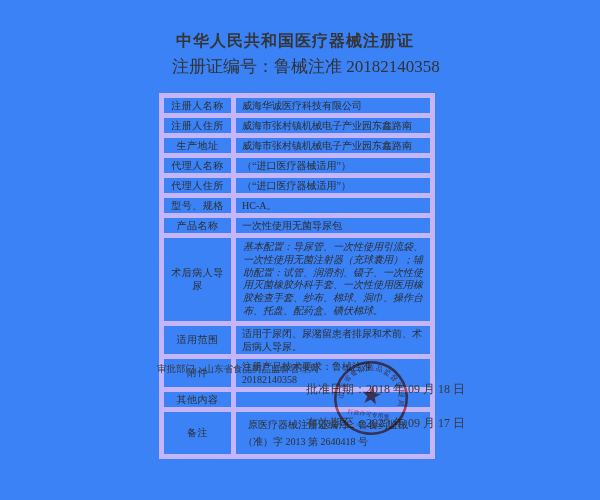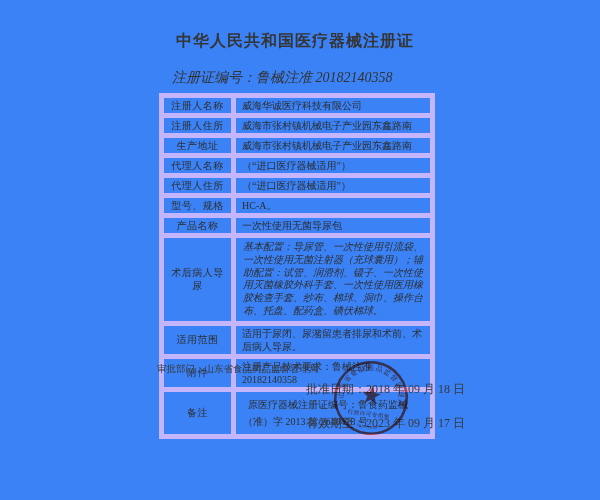--- a/index.html
+++ b/index.html
@@ -8,21 +8,21 @@
     position:relative; width:600px; height:500px; background:#3b82f6;
     font-family:"Liberation Serif","DejaVu Serif",serif; color:#2e2e2e;
     overflow:hidden;
   }
   .doc-title {
     position:absolute; left:130px; top:31px; width:330px;
     text-align:center; font-size:16px; font-weight:bold;
     letter-spacing:1px; color:#353535;
   }
   .cert-line {
-    position:absolute; left:172px; top:69px; font-size:14px; color:#333;font-style:italic;
+    position:absolute; left:172px; top:55px; font-size:17px; color:#333;
   }
   table.cert-table {
     position:absolute; left:159px; top:93px; width:276px;
     border-collapse:collapse; table-layout:fixed;
   }
   table.cert-table col.c-label { width:72px; }
   table.cert-table td {
     border:5px solid #c4b5fd; font-size:10px; color:#2e2e2e;
     padding:1px 6px; vertical-align:middle; line-height:13px;
   }
@@ -89,20 +89,24 @@
         <td class="val">基本配置：导尿管、一次性使用引流袋、一次性使用无菌注射器（充球囊用）；辅助配置：试管、润滑剂、镊子、一次性使用灭菌橡胶外科手套、一次性使用医用橡胶检查手套、纱布、棉球、洞巾、操作台布、托盘、配药盒、碘伏棉球。</td>
       </tr>
       <tr class="single">
         <td class="lbl">适用范围</td>
         <td class="val">适用于尿闭、尿潴留患者排尿和术前、术后病人导尿。</td>
       </tr>
       <tr class="single">
         <td class="lbl">附件</td>
         <td class="val">注册产品技术要求：鲁械注准 20182140358</td>
       </tr>
+      <tr class="single">
+        <td class="lbl">其他内容</td>
+        <td class="val"></td>
+      </tr>
       <tr class="r-remark">
         <td class="lbl">备注</td>
         <td class="val">原医疗器械注册证编号：鲁食药监械（准）字 2013 第 2640418 号</td>
       </tr>
     </tbody>
   </table>
 
   <div class="footer-left">审批部门：山东省食品药品监督管理局</div>
 
   <div class="footer-right">

